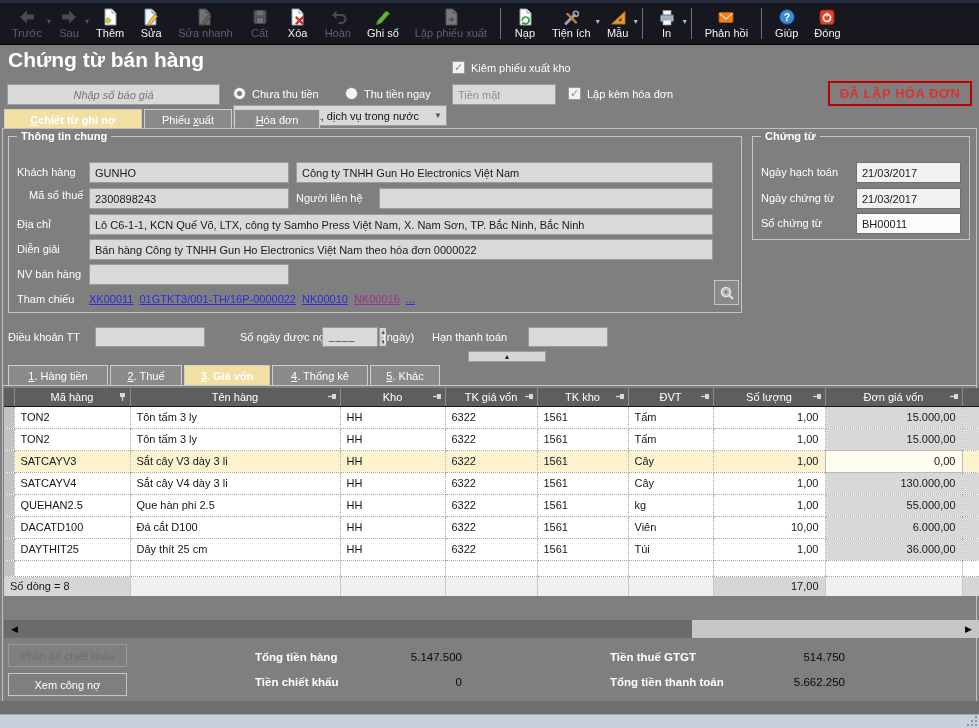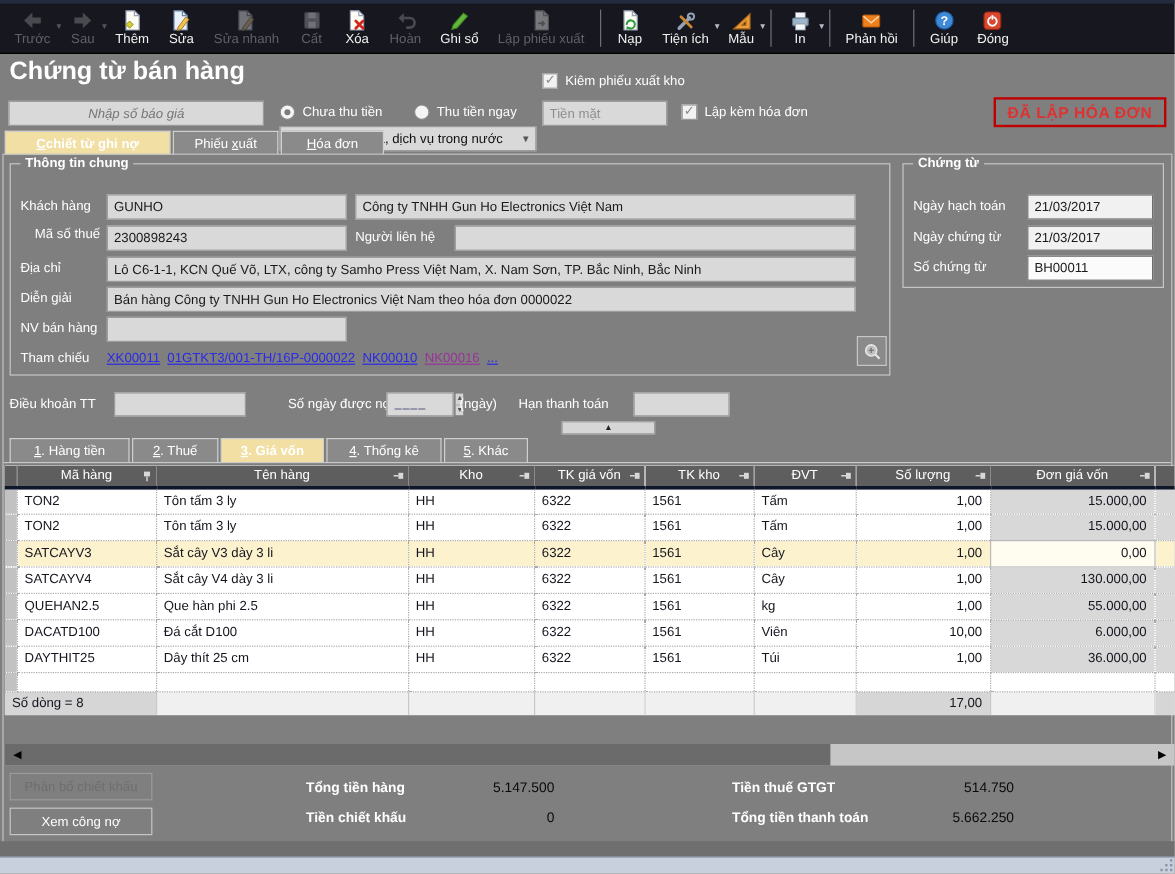--- a/index.html
+++ b/index.html
@@ -63,21 +63,21 @@
                      align-items:center; justify-content:center; }
   .spin .btns span:first-child { border-bottom:1px solid #B0B0B0; }
   .collapse-btn { background:#D6D6D6; border:1px solid #9E9E9E; font-size:7px; color:#222;
                   display:flex; align-items:center; justify-content:center; }
   .sq-btn { background:#8A8A8A; border:1px solid #C6C6C6; display:flex; align-items:center; justify-content:center; }
 
   
   table.grid { position:absolute; left:4px; top:388px; width:975px; border-collapse:collapse;
                table-layout:fixed; background:#FFF; font-size:11px; color:#15151F; }
   table.grid th { background:#5E5E5E; color:#FFF; font-weight:normal; height:18px;
-                  border-right:1px solid #8A8A8A; border-bottom:3px solid #0f172a;
+                  border-right:1px solid #8A8A8A; border-bottom:1px solid #0f172a;
                   position:relative; white-space:nowrap; overflow:hidden; }
   table.grid td { height:22px; border-right:1px dotted #A9A9A9; border-bottom:1px dotted #A9A9A9;
                   padding:0 6px; white-space:nowrap; overflow:hidden; }
   td.ind { background:#C2C2C2; border-right:1px solid #8F8F8F; padding:0; }
   th.ind { background:#5E5E5E; }
   td.num { text-align:right; }
   td.price { text-align:right; background:#D8D8D8; }
   tr.sel td { background:#FCF2CD; }
   tr.sel td.price { background:#FFFCF0; border:1px solid #B9B9B9; }
   tr.sel td.ind { background:#C2C2C2; }

